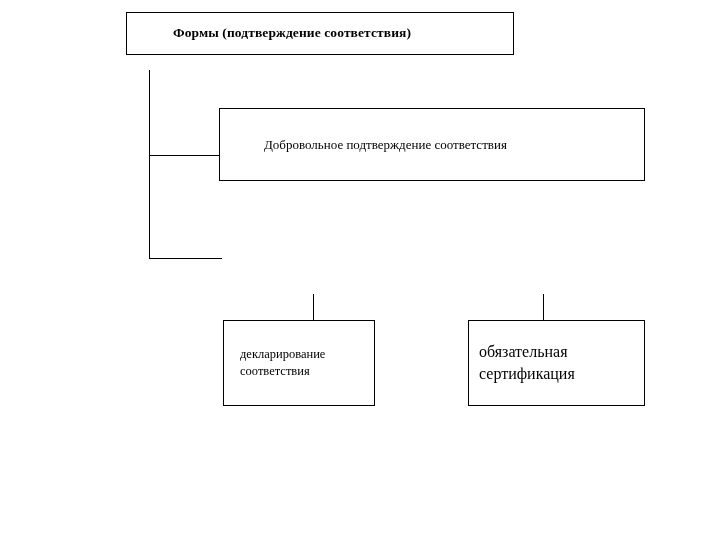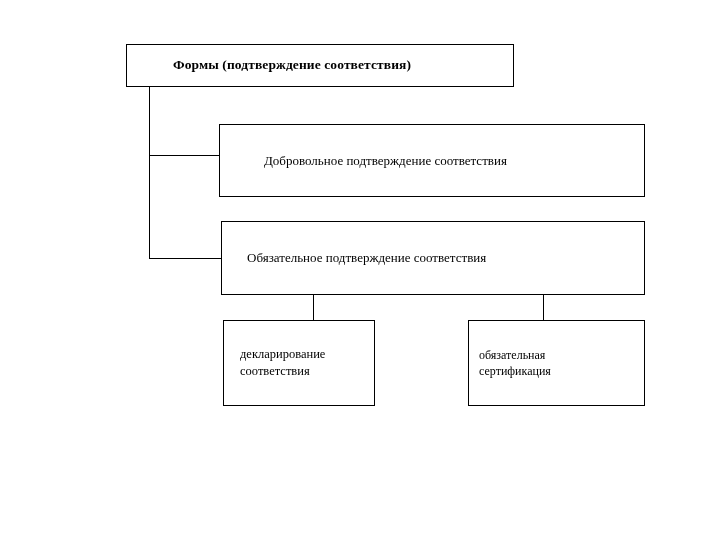--- a/index.html
+++ b/index.html
@@ -29,36 +29,36 @@
   }
   .node-label {
     display: block;
     white-space: pre-line;
     line-height: 1.35;
   }
 
   
   #node-root {
     left: 126px;
-    top: 44px;
+    top: 12px;
     width: 388px;
     height: 43px;
     justify-content: flex-start;
   }
   #node-root .node-label {
     font-weight: bold;
     font-size: 13.5px;
     padding-left: 46px;
     letter-spacing: 0.1px;
   }
 
   
   #node-voluntary {
     left: 219px;
-    top: 124px;
+    top: 108px;
     width: 426px;
     height: 73px;
     justify-content: flex-start;
   }
   #node-voluntary .node-label {
     font-size: 13px;
     padding-left: 44px;
   }
 
   
@@ -88,21 +88,21 @@
   }
 
   #node-certification {
     left: 468px;
     top: 320px;
     width: 177px;
     height: 86px;
     align-items: center;
   }
   #node-certification .node-label {
-    font-size: 12px;
+    font-size: 16px;
     padding-left: 10px;
   }
 
   
   .connector {
     position: absolute;
     background: #000000;
   }
   .connector.v { width: 1px; }
   .connector.h { height: 1px; }
@@ -125,23 +125,20 @@
   <div class="connector v" id="drop-certification"></div>
 
   <div class="node" id="node-root">
     <span class="node-label">Формы (подтверждение соответствия)</span>
   </div>
 
   <div class="node" id="node-voluntary">
     <span class="node-label">Добровольное подтверждение соответствия</span>
   </div>
 
-  <div class="node" id="node-mandatory">
-    <span class="node-label">Обязательное подтверждение соответствия</span>
-  </div>
 
   <div class="node" id="node-declaration">
     <span class="node-label">декларирование
 соответствия</span>
   </div>
 
   <div class="node" id="node-certification">
     <span class="node-label">обязательная
 сертификация</span>
   </div>

